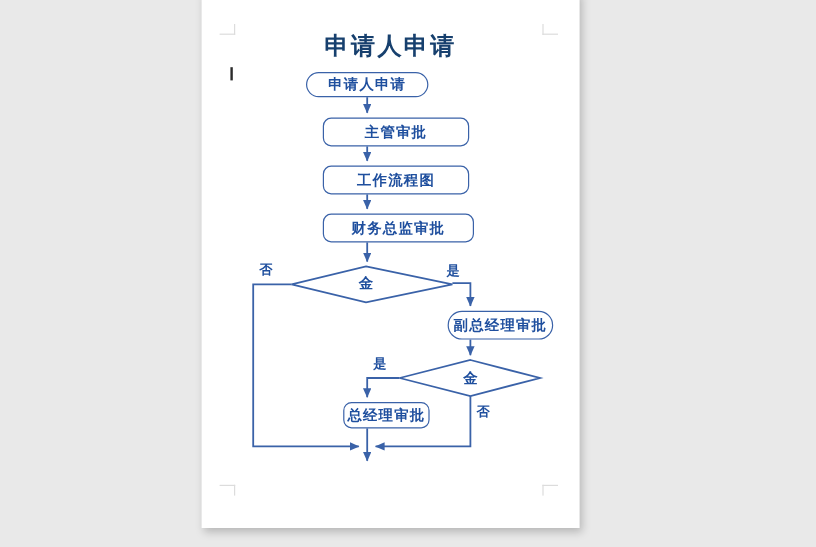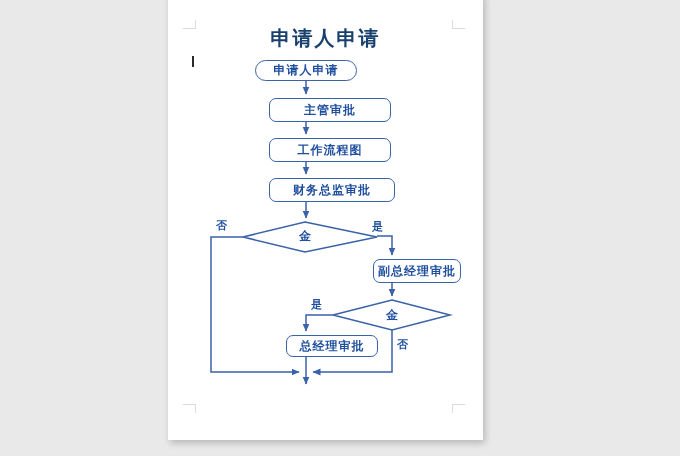--- a/index.html
+++ b/index.html
@@ -60,22 +60,22 @@
     font-size: 12px;
     letter-spacing: 1px;
     white-space: nowrap;
   }
   .rect    { border-radius: 7px; margin-left: 24px; }
   .stadium { border-radius: 12px; }
   .n-start      { left: 255px; top: 60px;  width: 102px; height: 21px; }
   .n-supervisor { left: 245px; top: 98px;  width: 122px; height: 24px; }
   .n-dept       { left: 245px; top: 138px; width: 122px; height: 24px; }
   .n-finance    { left: 245px; top: 178px; width: 126px; height: 24px; }
-  .n-vicegm     { left: 349px; top: 259px; width: 88px;  height: 24px; }
-  .n-gm         { left: 262px; top: 335px; width: 92px;  height: 22px; }
+  .n-vicegm     { left: 349px; top: 259px; width: 88px;  height: 24px; border-radius: 12px; }
+  .n-gm         { left: 262px; top: 335px; width: 72px;  height: 22px; }
   .n-end        { left: 256px; top: 388px; width: 100px; height: 23px; }
   .flow-label {
     position: absolute;
     color: #1f4f9e;
     font-weight: bold;
     font-size: 11px;
     line-height: 12px;
   }
   .lbl-d1-no  { left: 216px; top: 219px; }
   .lbl-d1-yes { left: 372px; top: 220px; }

